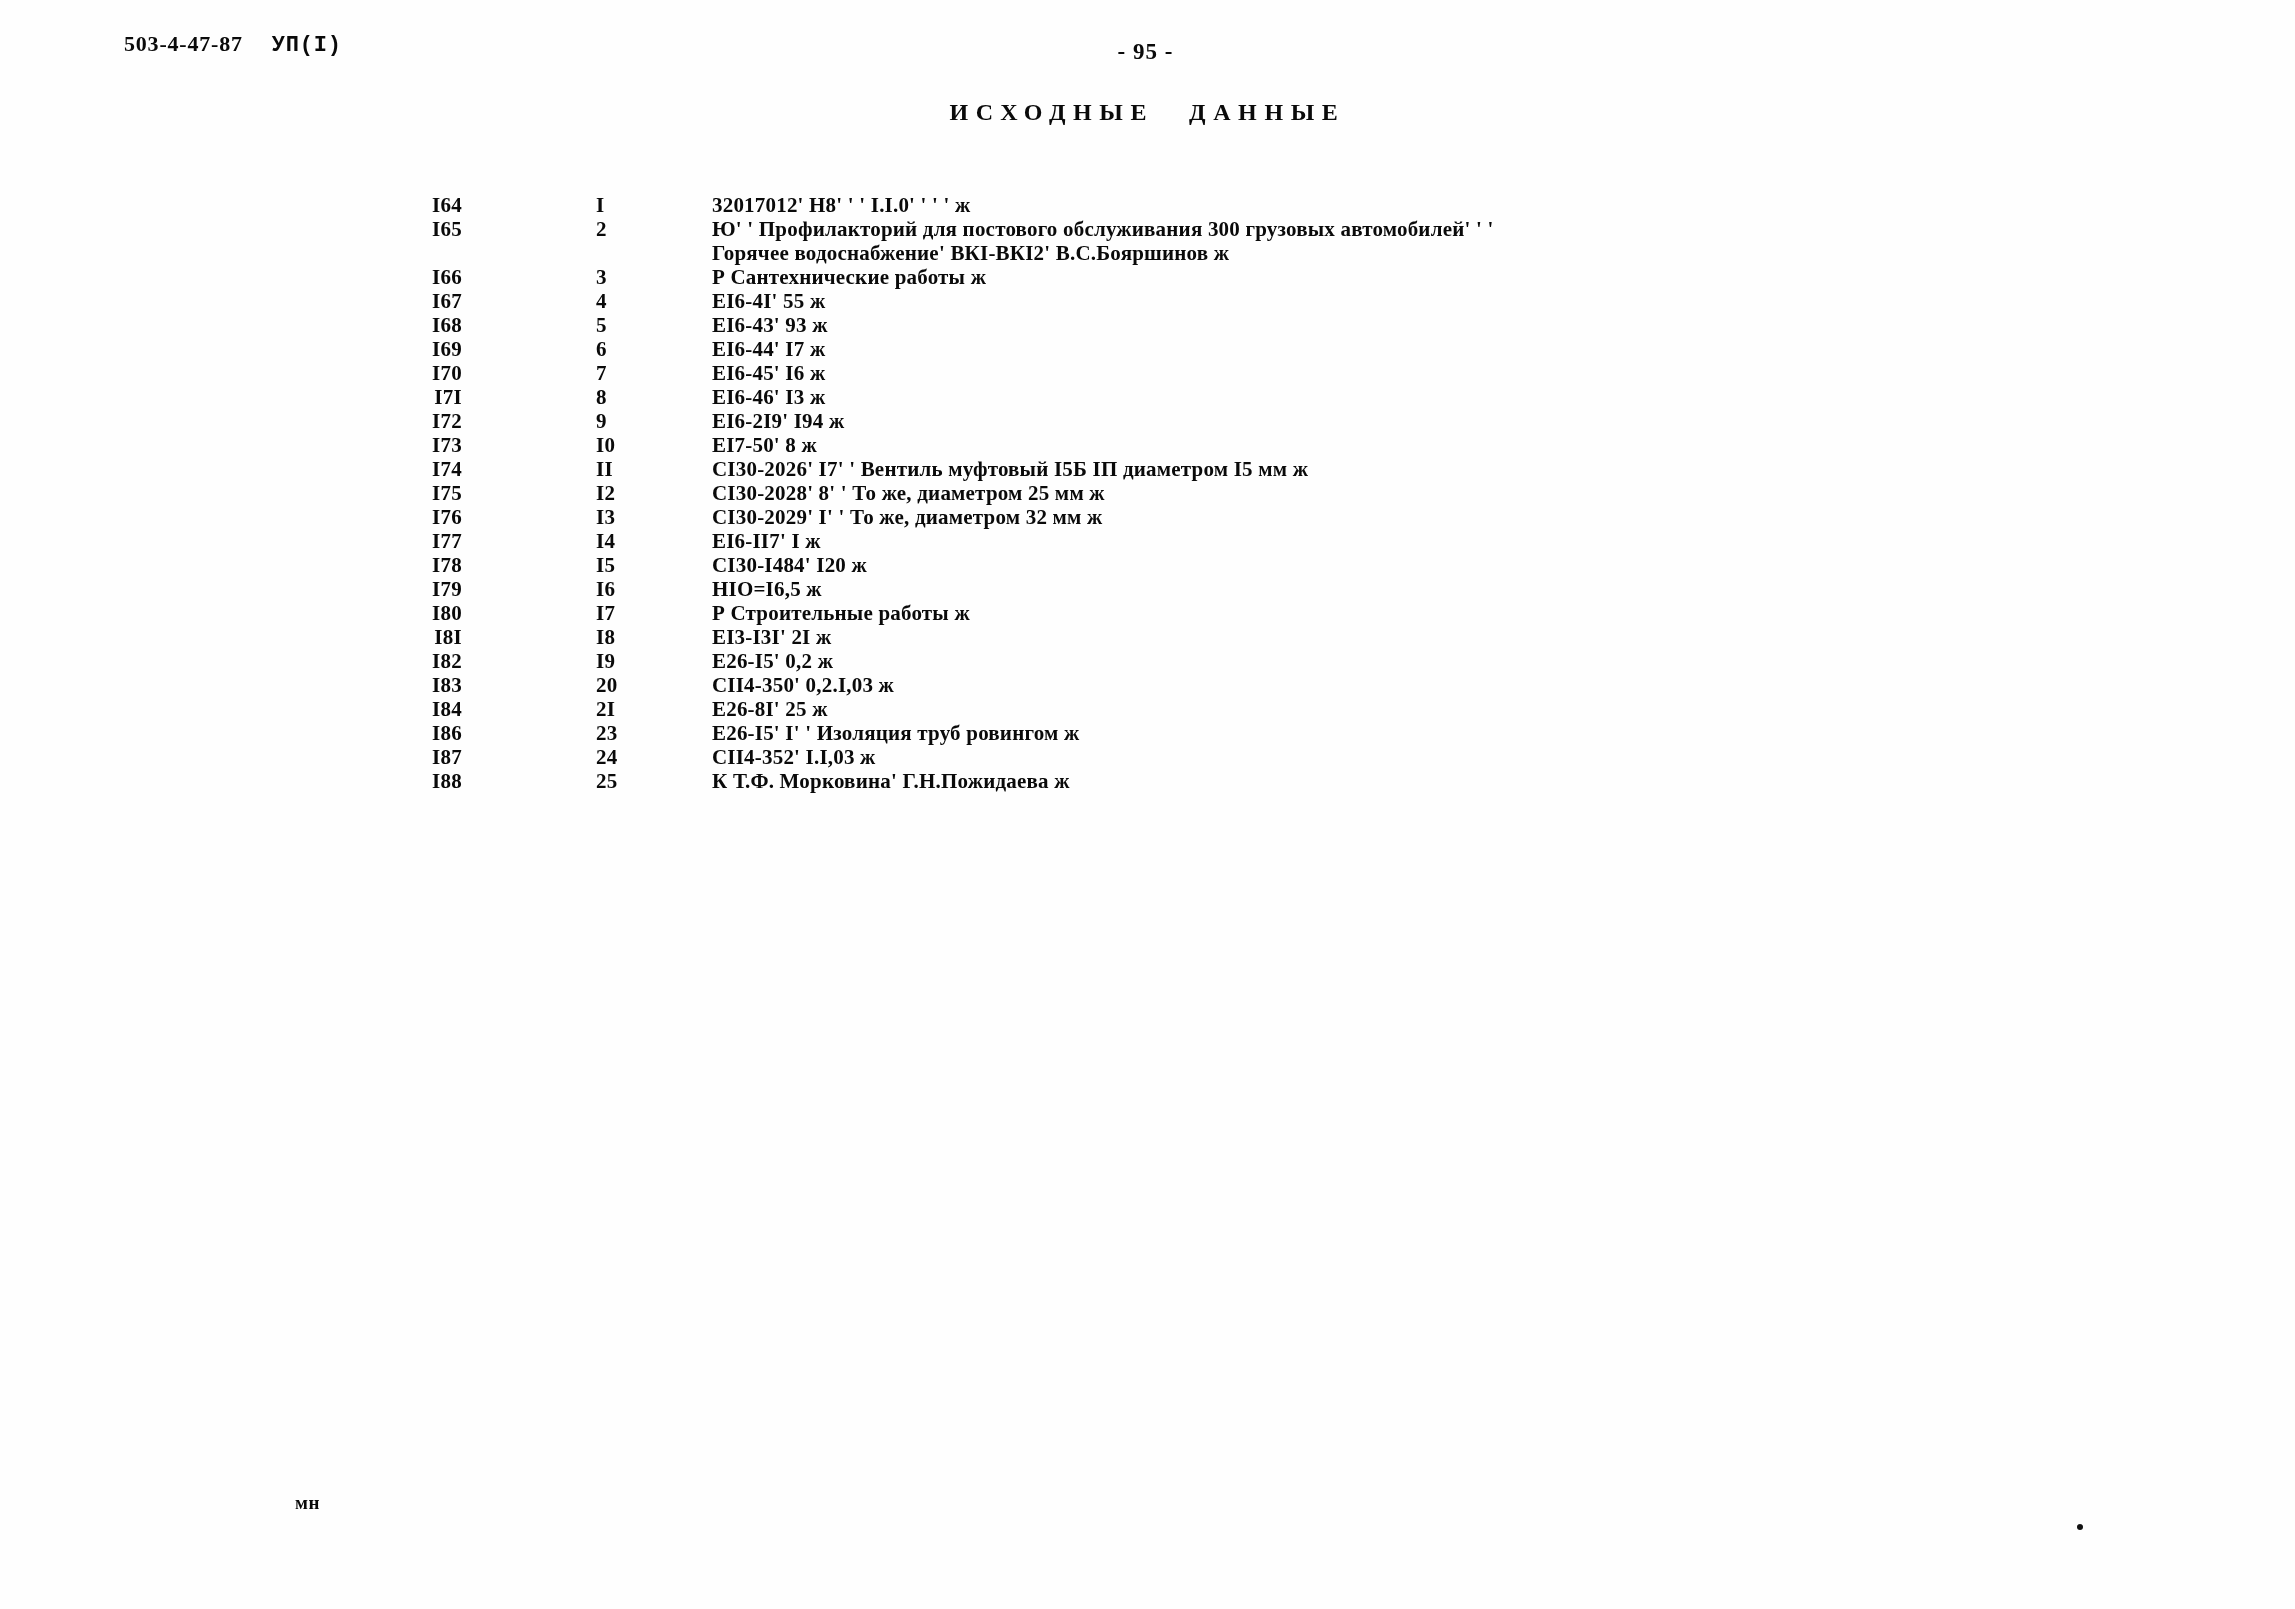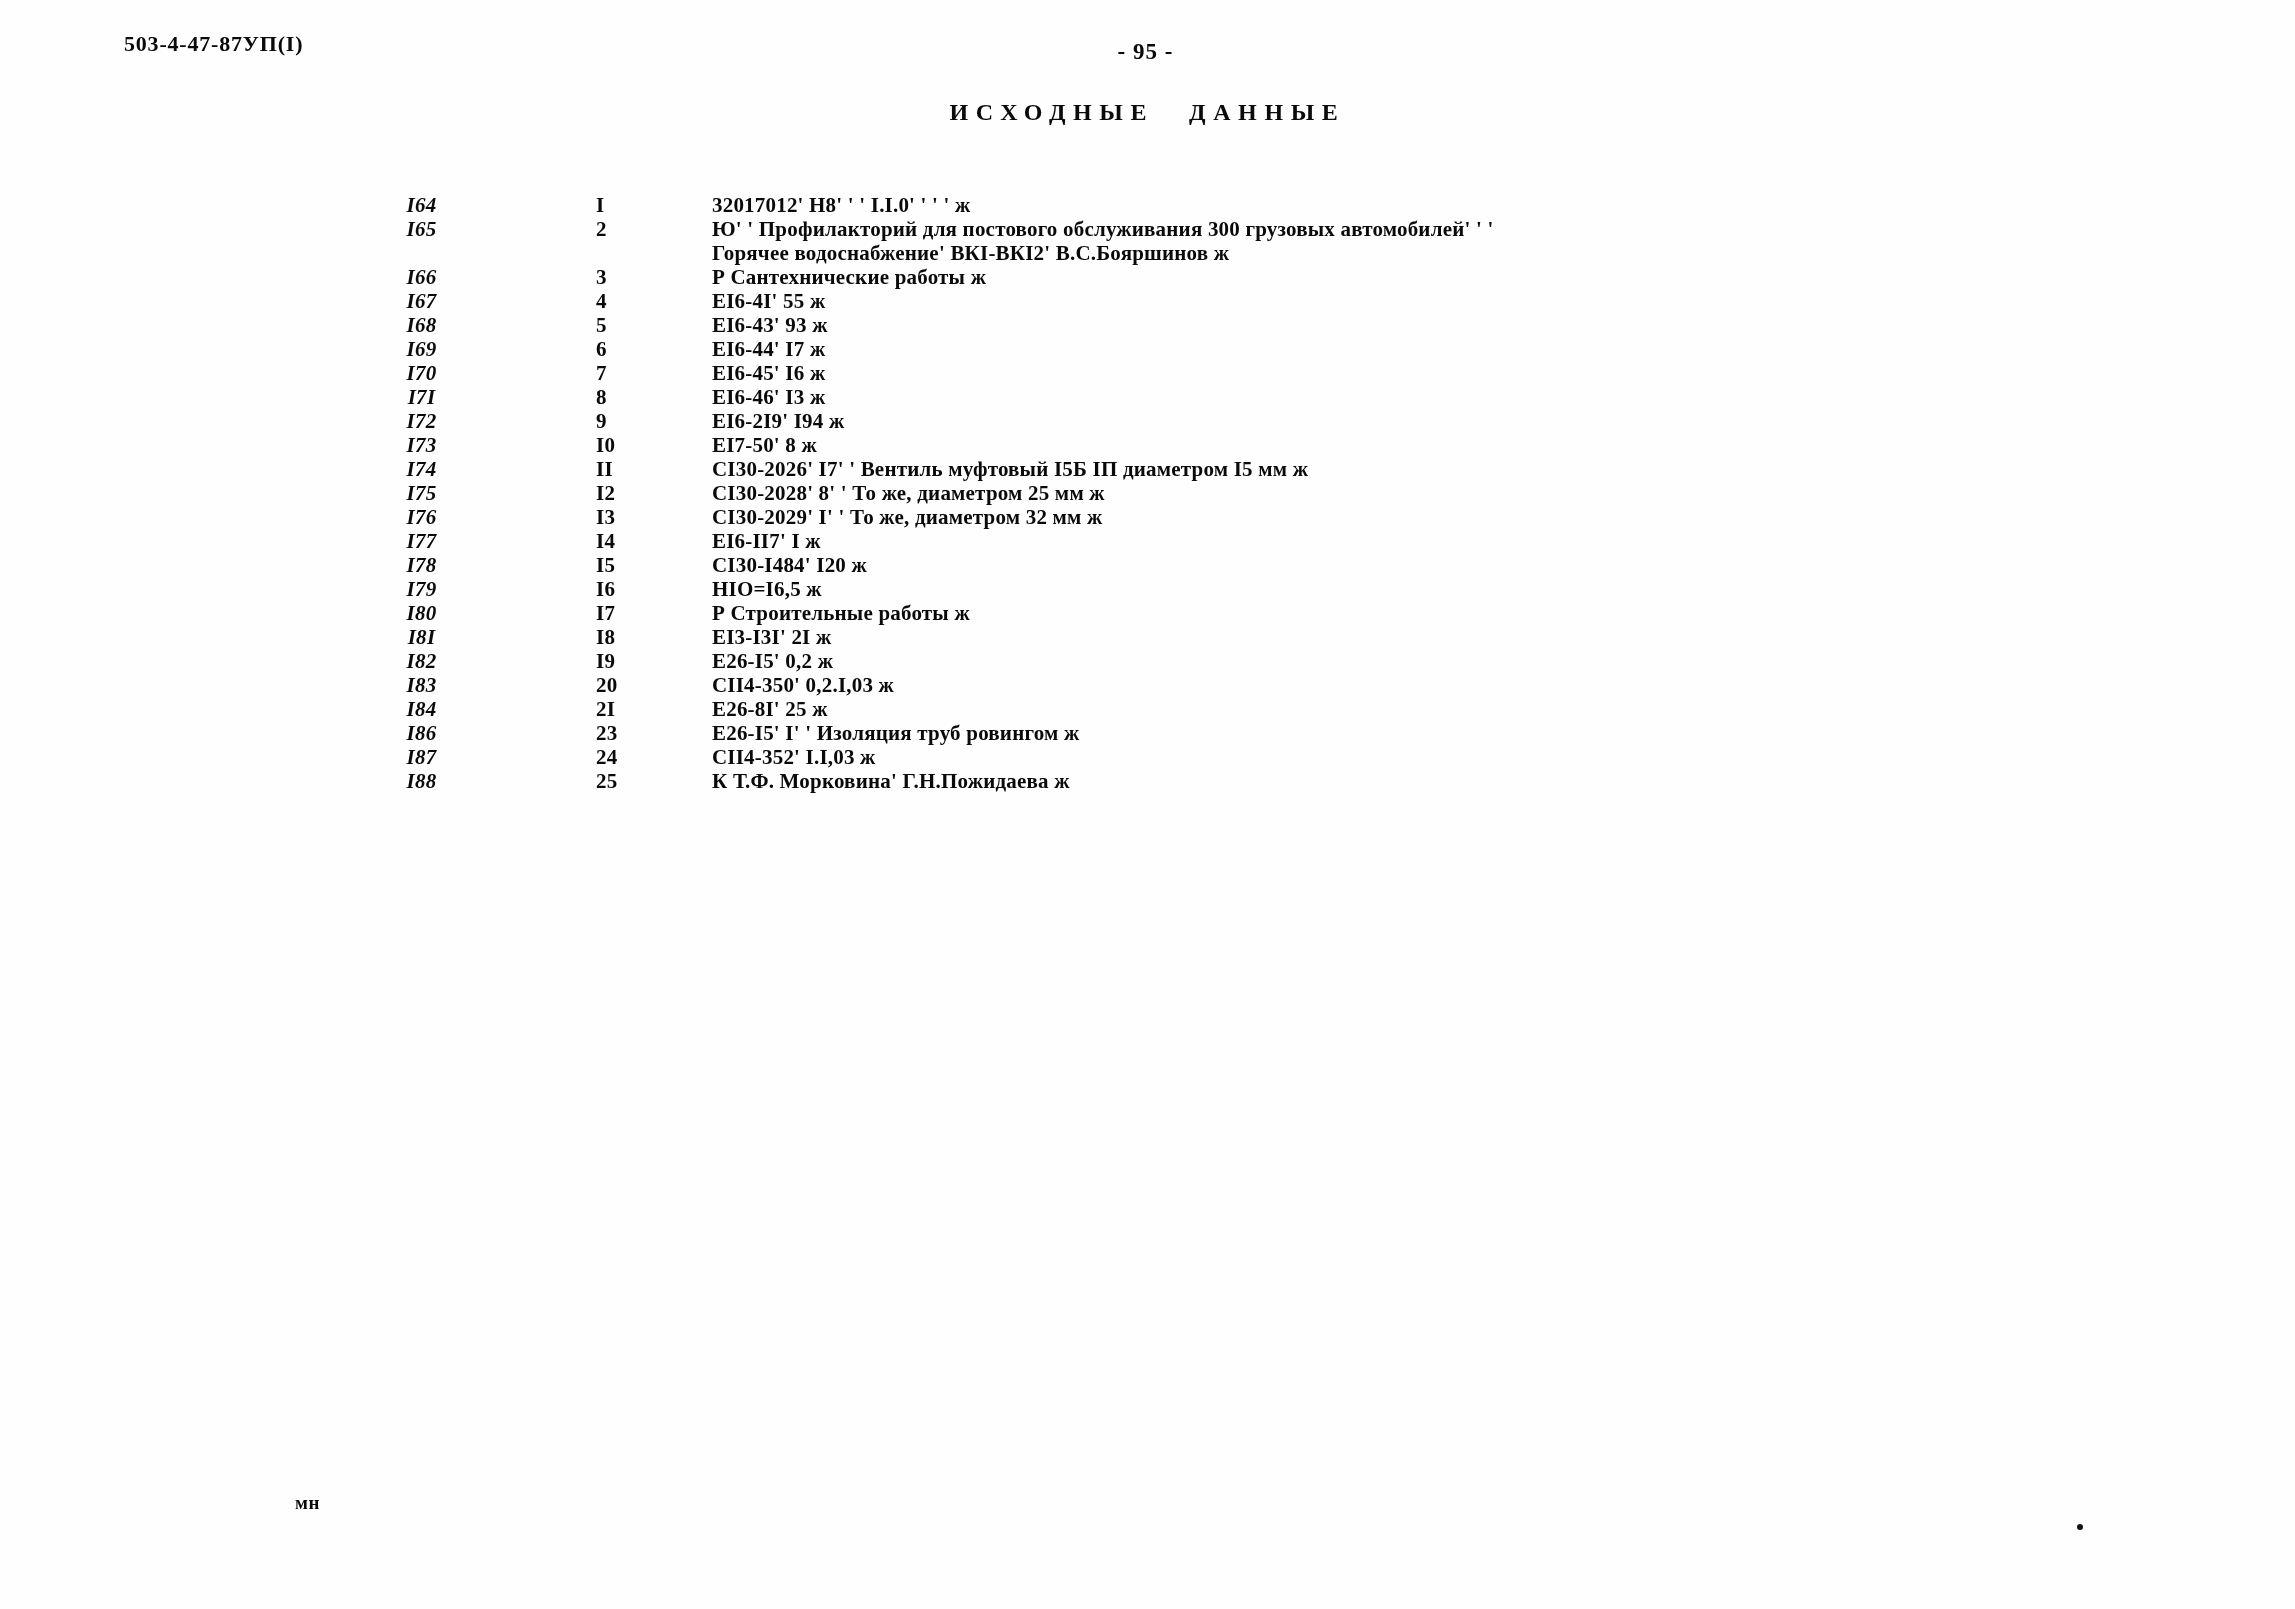--- a/index.html
+++ b/index.html
@@ -26,20 +26,22 @@
   .doc-code {
     position: absolute;
     left: 124px;
     top: 31px;
     font-size: 22px;
     font-weight: 700;
     letter-spacing: 0.8px;
     white-space: nowrap;
   }
   .doc-code .sect {
+    margin-left: 29px;
+    font-family: Liberation Mono, monospace;
   }
 
   .page-number {
     position: absolute;
     left: 0;
     right: 4px;
     top: 39px;
     text-align: center;
     font-size: 23px;
     font-weight: 700;
@@ -82,23 +84,22 @@
   .row.tall {
     height: 48px;
     padding-left: 21px;
   }
 
   .col-line {
     position: absolute;
     left: 381px;
     top: 0;
     width: 81px;
-    text-align: center;
+    text-align: right;
     letter-spacing: 0.3px;
-    font-style: italic;
   }
   .col-seq {
     position: absolute;
     left: 596px;
     top: 0;
     width: 61px;
     text-align: left;
     letter-spacing: 0.3px;
   }
   .col-text {

